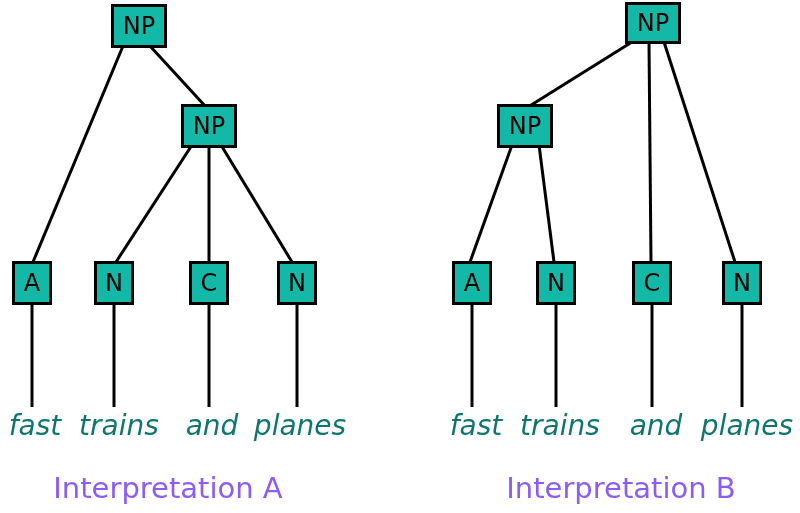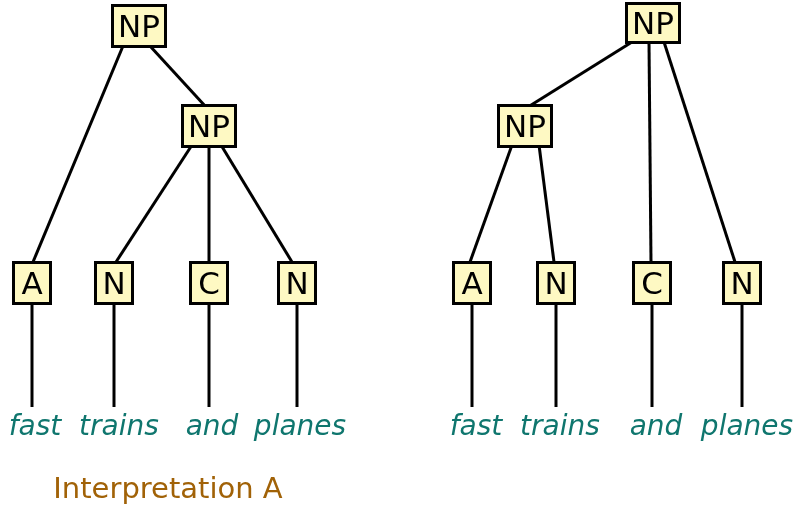--- a/index.html
+++ b/index.html
@@ -24,46 +24,46 @@
     height: 513px;
   }
   .edges line {
     stroke: #000000;
     stroke-width: 3;
   }
   .node {
     position: absolute;
     box-sizing: border-box;
     border: 3px solid #000000;
-    background: #fef9c3;
+    background: #14b8a6;
     display: flex;
     align-items: center;
     justify-content: center;
-    font-size: 31px;
+    font-size: 24px;
     line-height: 1;
     color: #000000;
   }
   .np-box { width: 56px; height: 44px; }
   .leaf-box { width: 40px; height: 44px; }
   .word {
     position: absolute;
     transform: translateX(-50%);
     font-style: italic;
     font-size: 28px;
     line-height: 1;
     white-space: nowrap;
     color: #0f766e;
   }
   .caption {
     position: absolute;
     transform: translateX(-50%);
     font-size: 29px;
     line-height: 1;
     white-space: nowrap;
-    color: #a16207;
+    color: #8b5cf6;
   }
 </style>
 </head>
 <body>
 
 <div class="canvas">
 
   <svg class="edges" viewBox="0 0 800 513" xmlns="http://www.w3.org/2000/svg">
 
     <line x1="123" y1="46" x2="33" y2="262"></line>
@@ -108,14 +108,15 @@
   <div class="node leaf-box" style="left:452px; top:261px;">A</div>
   <div class="node leaf-box" style="left:536px; top:261px;">N</div>
   <div class="node leaf-box" style="left:632px; top:261px;">C</div>
   <div class="node leaf-box" style="left:722px; top:261px;">N</div>
 
   <div class="word" style="left:476px; top:412px;">fast</div>
   <div class="word" style="left:560px; top:412px;">trains</div>
   <div class="word" style="left:656px; top:412px;">and</div>
   <div class="word" style="left:747px; top:412px;">planes</div>
 
+  <div class="caption" style="left:621px; top:474px;">Interpretation B</div>
 
 </div>
 
 </body></html>

